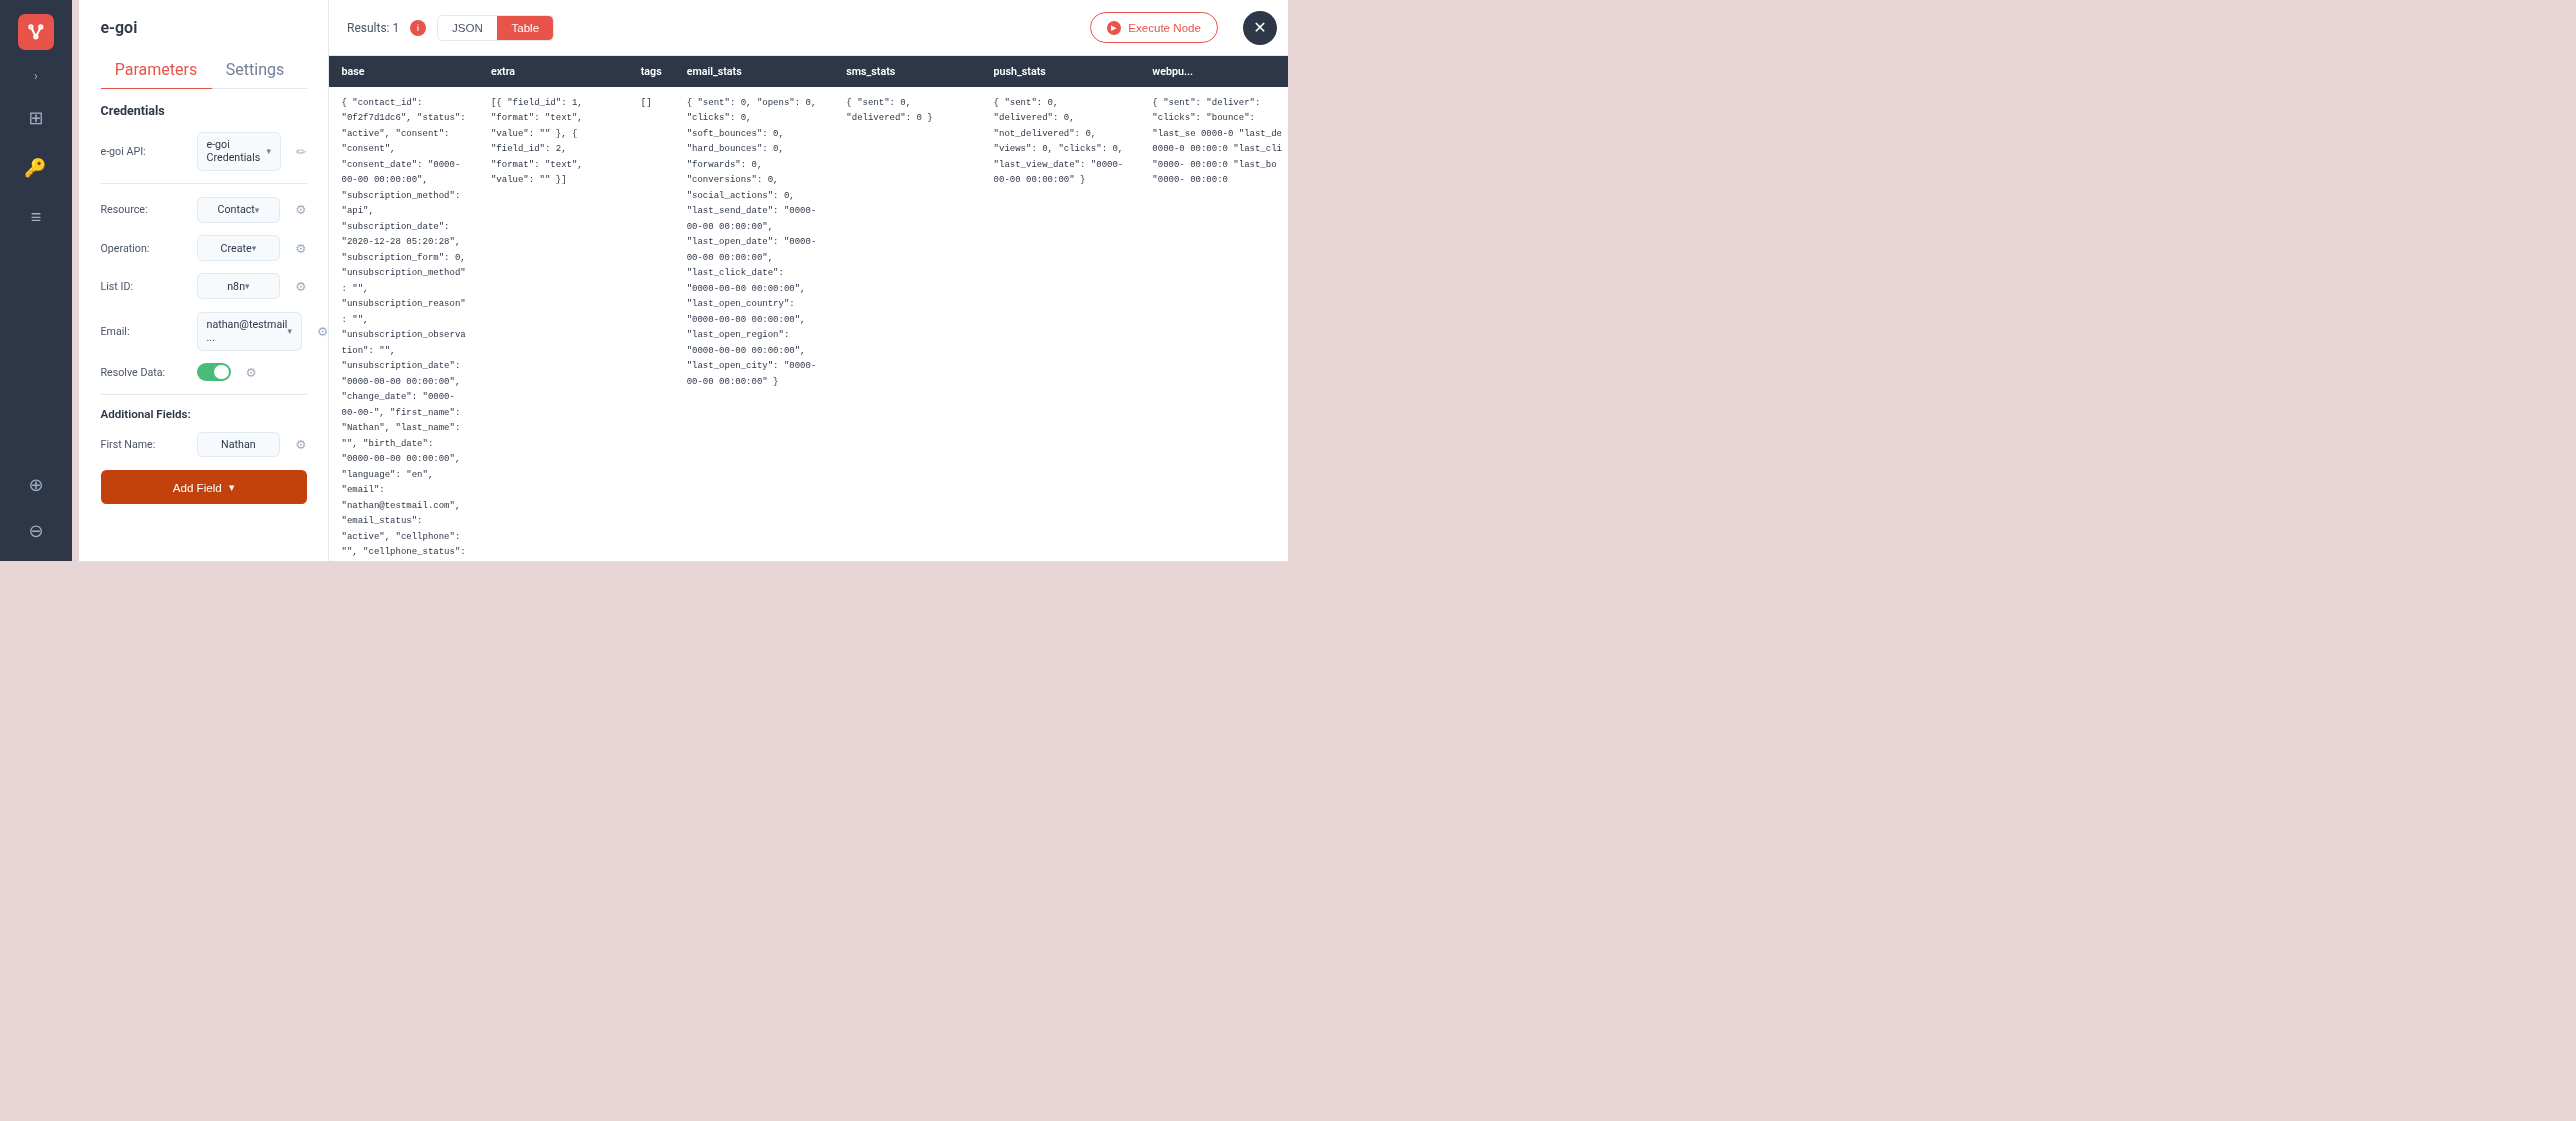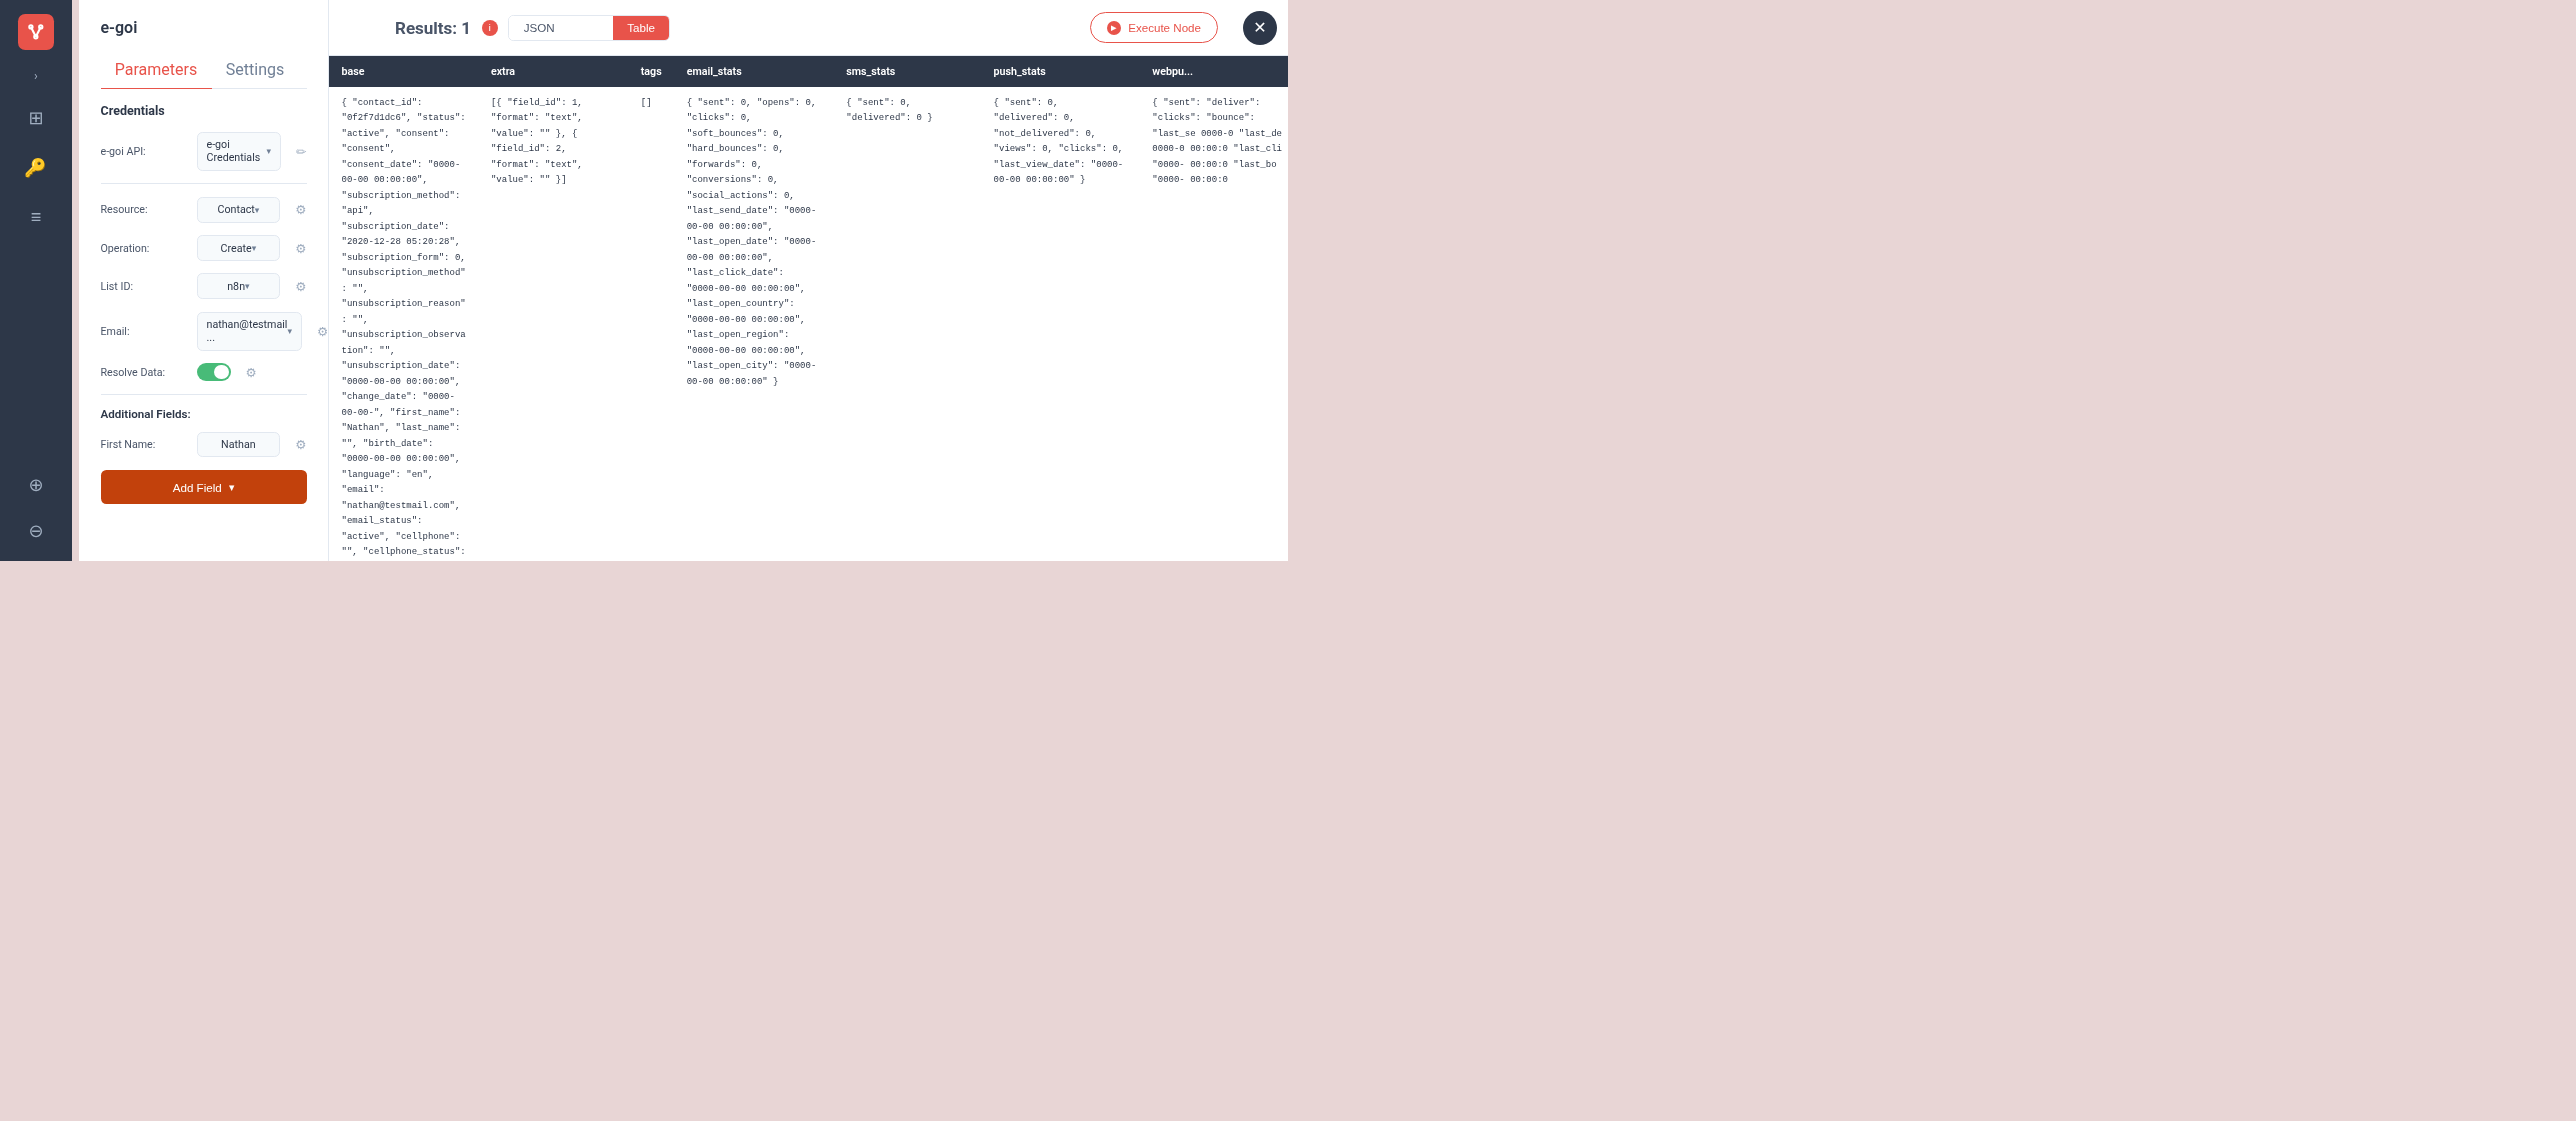--- a/index.html
+++ b/index.html
@@ -188,24 +188,23 @@
       min-width: 0;
     }
     .results-header {
       display: flex;
       align-items: center;
       padding: 10.7px 18px;
       border-bottom: 0.9px solid #e2e8f0;
       gap: 10.7px;
     }
     .results-label {
-      font-size: 17px;
+      font-size: 12px;
       color: #4a5568;
-      font-weight: 700;
-      margin-left: 48px;
+      font-weight: 400;
     }
     .info-icon {
       width: 16px; height: 16px;
       background: #e8534a;
       border-radius: 50%;
       color: white;
       font-size: 9.8px;
       display: flex; align-items: center; justify-content: center;
       cursor: pointer;
     }
@@ -219,21 +218,20 @@
       padding: 5.4px 14.3px;
       font-size: 11.6px;
       cursor: pointer;
       background: white;
       color: #4a5568;
       border: none;
     }
     .view-btn.active {
       background: #e8534a;
       color: white;
-      margin-left: 44px;
     }
     .execute-btn {
       margin-left: auto;
       display: flex;
       align-items: center;
       gap: 7.2px;
       padding: 7.2px 16px;
       border: 1.3px solid #e8534a;
       border-radius: 18px;
       background: white;

